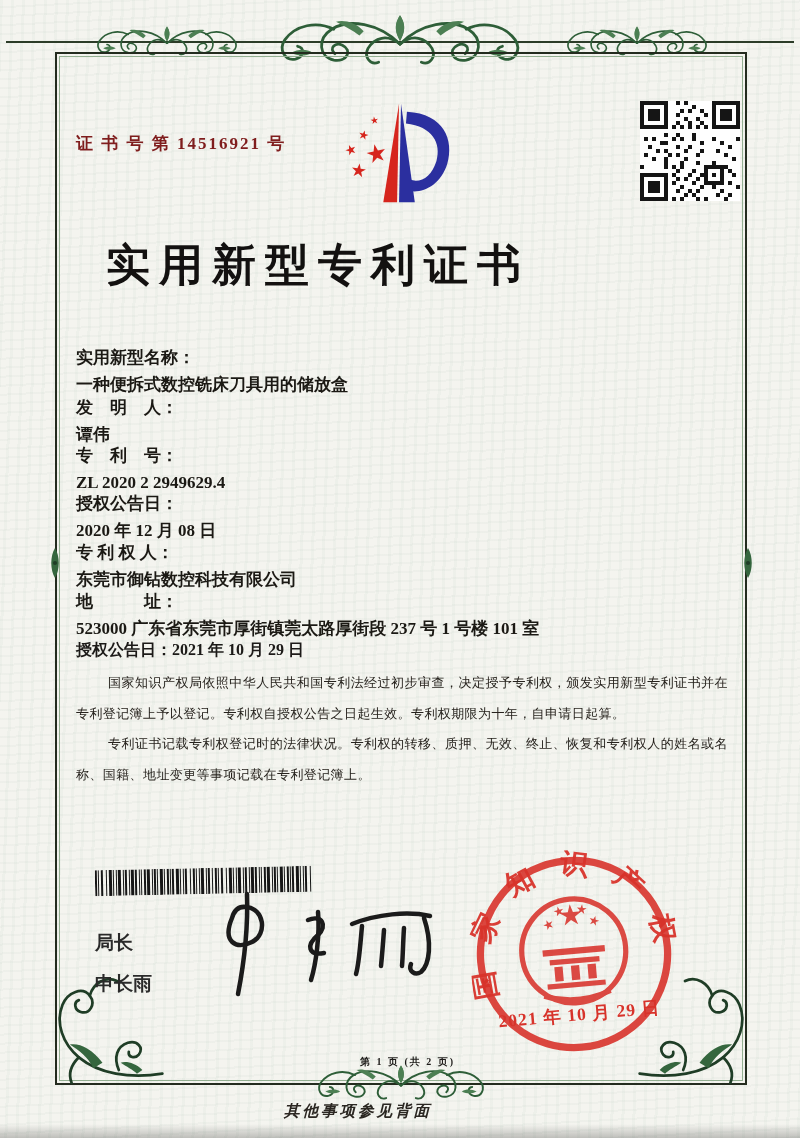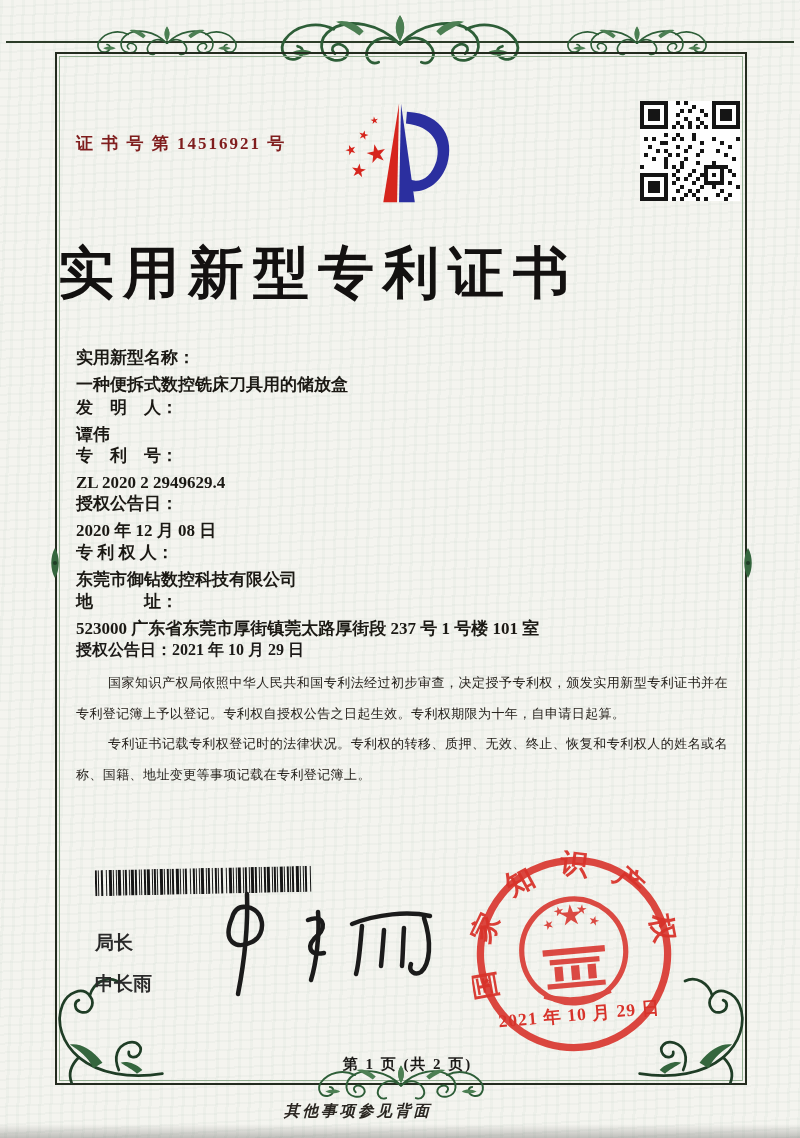--- a/index.html
+++ b/index.html
@@ -29,42 +29,42 @@
   .garland-line { position:absolute; left:6px; top:41px; width:788px; height:2px; background:#2c3c28; }
   .ornament { position:absolute; }
   .cert-no {
     position:absolute; left:76px; top:110px; font-size:17px; font-weight:600;
     letter-spacing:2px; color:#7f1d1d;margin-top:22px;
   }
   .logo { position:absolute; left:338px; top:92px; width:128px; height:122px; }
   .qr { position:absolute; left:640px; top:101px; width:100px; height:100px; }
   .title {
     position:absolute; left:0; top:236px; width:636px; text-align:center;
-    font-size:56px; font-weight:700; letter-spacing:9px; color:#131110;
+    font-size:44px; font-weight:700; letter-spacing:9px; color:#131110;
   }
   .field-row {
     position:absolute; left:76px; display:flex; font-size:17px; font-weight:600;
     color:#1b1914; line-height:27px;flex-direction:column;
   }
   .flabel { white-space:pre; flex:none; }
   .fvalue { white-space:pre-wrap; }
   .addr .fvalue { width:538px; }
   .grant-row { position:absolute; left:76px; top:640px; width:660px; display:flex; font-size:16px; font-weight:600;flex-direction:column; }
   .grant-pair2 { margin-left:48px; }
   .body-text {
     position:absolute; left:76px; top:668px; width:652px;
     font-size:13px; line-height:30.5px; color:#26221d; font-weight:500;
     letter-spacing:.4px; text-align:justify;
   }
   .body-text p { text-indent:32px; }
   .barcode { position:absolute; left:95px; top:868px; width:218px; height:26px; transform:rotate(-1.2deg); }
   .signer { position:absolute; left:95px; top:922px; font-family:"Liberation Sans","DejaVu Sans",sans-serif; font-size:19px; font-weight:600; line-height:41px; color:#2a2a2a; }
   .signature { position:absolute; left:192px; top:886px; width:252px; height:122px; }
   .seal { position:absolute; left:470px; top:850px; width:208px; height:208px; transform:rotate(-5deg); opacity:.93; }
-  .footer-page { position:absolute; left:0; top:1055px; width:800px; text-align:center; font-size:15px; font-weight:600; letter-spacing:2px;padding-left:15px; }
+  .footer-page { position:absolute; left:0; top:1055px; width:800px; text-align:center; font-size:10px; font-weight:600; letter-spacing:2px;padding-left:15px; }
   .back-note { position:absolute; left:0; top:1101px; width:716px; text-align:center; font-size:15.5px; font-weight:600; letter-spacing:3px; color:#2b2722; font-style:italic; }
 </style>
 </head>
 <body>
 
 <div class="page">
 
   <svg width="0" height="0" style="position:absolute" aria-hidden="true">
     <defs>
       <g id="scrollHalf">

